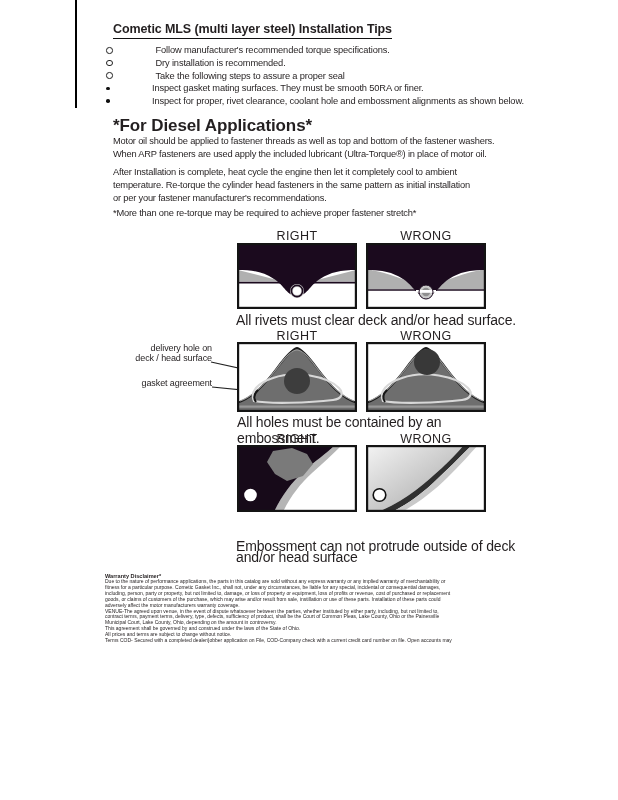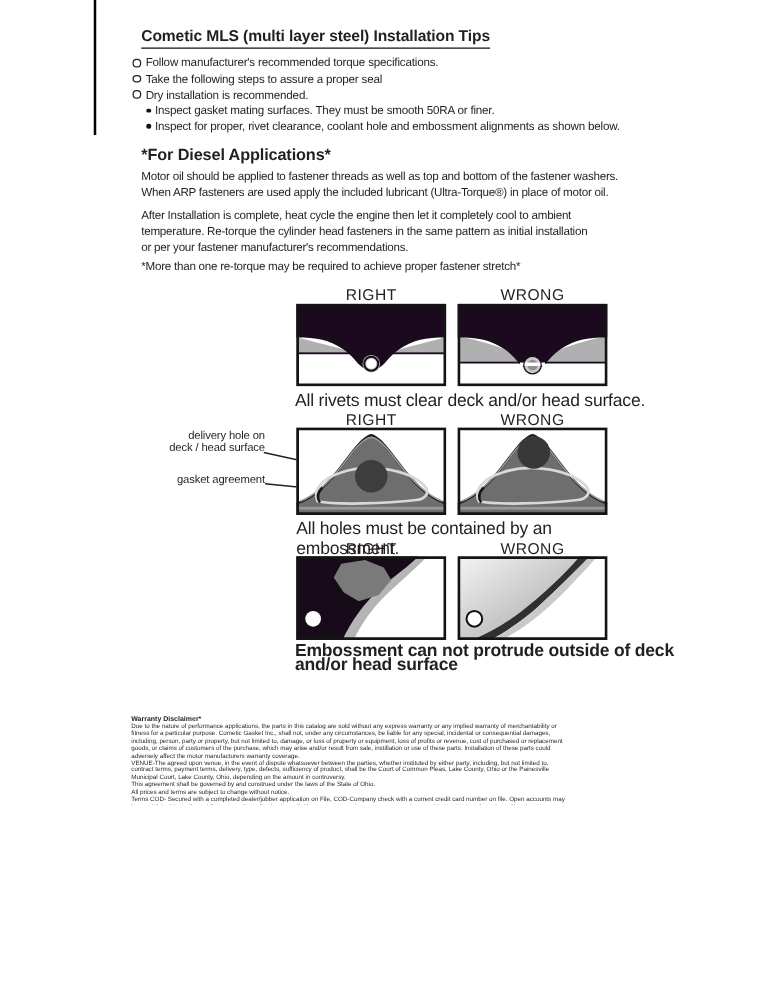--- a/index.html
+++ b/index.html
@@ -2,41 +2,41 @@
 <html style="--ink: #231f20; --diagram-dark: #1b0a1e; --diagram-gray: #b0b0b0; --diagram-mid: #6e6e6e;"><head>
 <meta charset="utf-8">
 <style>
   html,body{margin:0;padding:0;background:#ffffff;}
   .page{position:relative;width:618px;height:644px;background:#fff;overflow:hidden;
         font-family:"Liberation Sans","DejaVu Sans",sans-serif;color:var(--ink,#231f20);}
   .edge{position:absolute;left:75px;top:0;width:1.5px;height:108px;background:#000;}
   .title{position:absolute;left:113px;top:22px;margin:0;font-size:12.5px;font-weight:bold;
          letter-spacing:-.1px;border-bottom:1.6px solid #111;padding-bottom:2px;}
   .tips{position:absolute;left:106px;top:44px;font-size:9.3px;letter-spacing:-.15px;}
-  .tip-row{display:flex;align-items:center;height:12.7px;}
-  .tip-row.sub{margin-left:11px;}
+  .tip-row{display:flex;align-items:center;height:12.7px;gap:39px;}
+  .tip-row.sub{}
   .o-mark{width:4.5px;height:4.5px;border:1px solid #222;border-radius:50%;margin-right:4px;flex:0 0 auto;}
   .d-mark{width:3.5px;height:3.5px;background:#111;border-radius:50%;margin-right:3.5px;flex:0 0 auto;}
-  .diesel-h{position:absolute;left:113px;top:116px;margin:0;font-size:13px;font-weight:bold;letter-spacing:-.1px;}
+  .diesel-h{position:absolute;left:113px;top:116px;margin:0;font-size:17px;font-weight:bold;letter-spacing:-.1px;}
   .para{position:absolute;left:113px;margin:0;font-size:9.3px;line-height:13.2px;
         letter-spacing:-.2px;white-space:pre-line;}
   .p-oil{top:135px;}
   .p-retorque{top:166px;}
   .p-note{top:207px;}
   .fig-head{position:absolute;width:120px;text-align:center;font-size:12.5px;letter-spacing:.4px;}
   .fh-l{left:237px;} .fh-r{left:366px;}
   .r1h{top:229px;} .r2h{top:329px;} .r3h{top:432px;}
   .fig-box{position:absolute;width:120px;}
   .fb-l{left:237px;} .fb-r{left:366px;}
   .r1b{top:243px;height:66px;} .r2b{top:342px;height:70px;} .r3b{top:445px;height:67px;}
   .fig-box svg{display:block;width:100%;height:100%;}
   .fig-caption{position:absolute;font-size:14px;letter-spacing:-.15px;}
   .cap1{top:312px;left:236px;}
   .cap2{top:414px;left:237px;width:249px;}
-  .cap3{top:515px;left:236px;white-space:pre-line;line-height:11px;font-weight:bold;}
+  .cap3{top:541px;left:236px;white-space:pre-line;line-height:11px;}
   .fig-label{position:absolute;font-size:9px;letter-spacing:-.1px;text-align:right;line-height:10px;width:112px;left:100px;}
   .lab-coolant{top:343px;}
   .lab-emboss{top:378px;}
   .leaders{position:absolute;left:205px;top:340px;width:100px;height:60px;}
   .disc{position:absolute;left:105px;top:573px;width:418px;}
   .disc h3{margin:0;font-size:5.6px;font-weight:bold;}
   .disc p{margin:0;font-size:5px;line-height:5.9px;white-space:pre-line;}
   .dp1{margin-top:7px;} .dp2{margin-top:7px;} .dp3{margin-top:13px;}
   .dp4{margin-top:6px;} .dp5{margin-top:7px;} .dp6{margin-top:3px;}
   .footer{position:absolute;left:391px;top:761px;font-size:11.5px;letter-spacing:.2px;color:#2b2b2b;}
@@ -50,25 +50,25 @@
 
   <h1 class="title">Cometic MLS (multi layer steel) Installation Tips</h1>
 
   <div class="tips">
     <div class="tip-row">
       <span class="o-mark"></span>
       <span>Follow manufacturer's recommended torque specifications.</span>
     </div>
     <div class="tip-row">
       <span class="o-mark"></span>
-      <span>Take the following steps to assure a proper seal</span>
+      <span>Dry installation is recommended.</span>
     </div>
     <div class="tip-row">
       <span class="o-mark"></span>
-      <span>Dry installation is recommended.</span>
+      <span>Take the following steps to assure a proper seal</span>
     </div>
     <div class="tip-row sub">
       <span class="d-mark"></span>
       <span>Inspect gasket mating surfaces.  They must be smooth 50RA or finer.</span>
     </div>
     <div class="tip-row sub">
       <span class="d-mark"></span>
       <span>Inspect for proper, rivet clearance, coolant hole and embossment alignments as shown below.</span>
     </div>
   </div>

